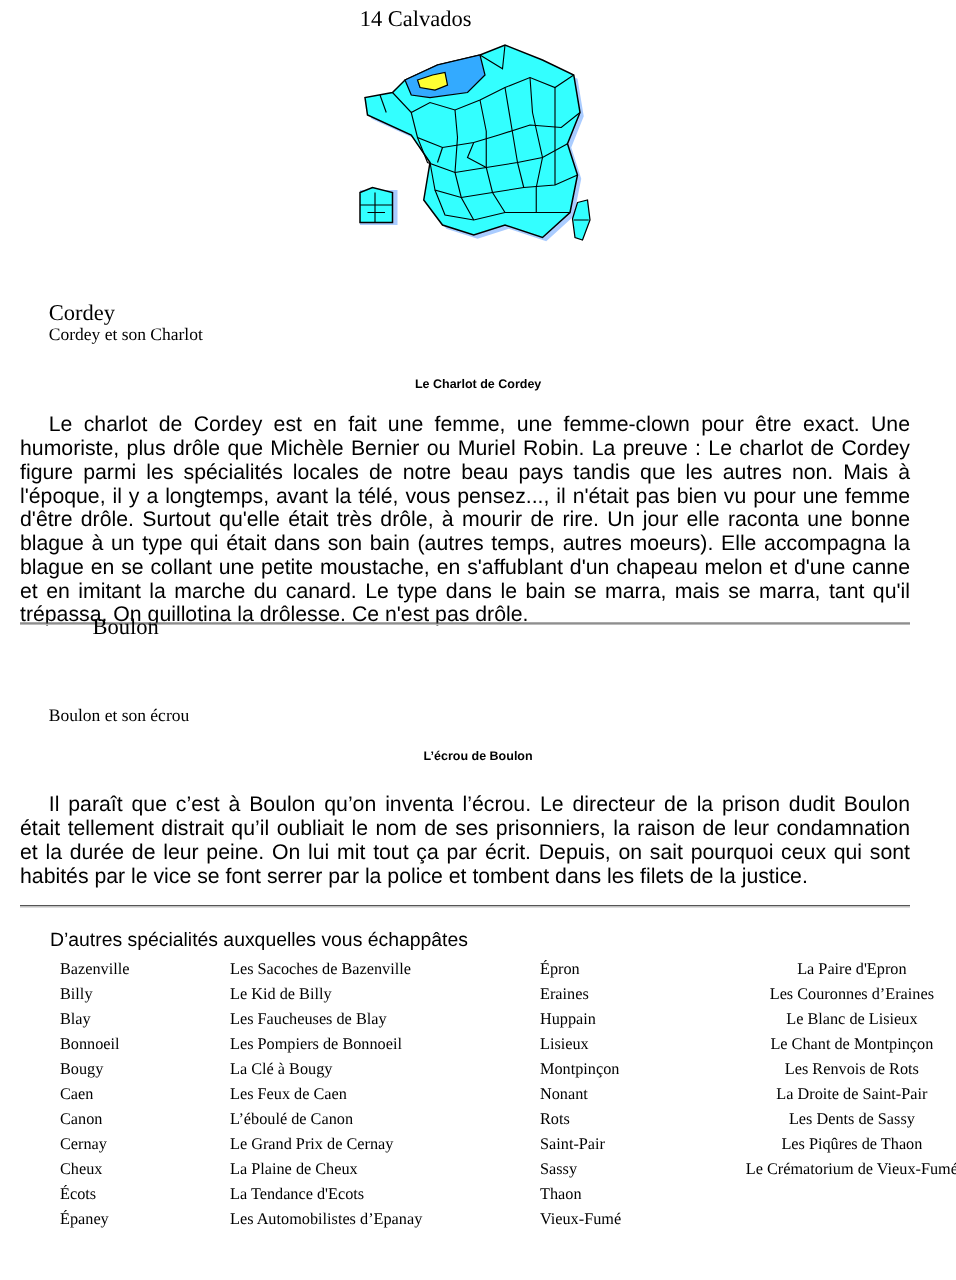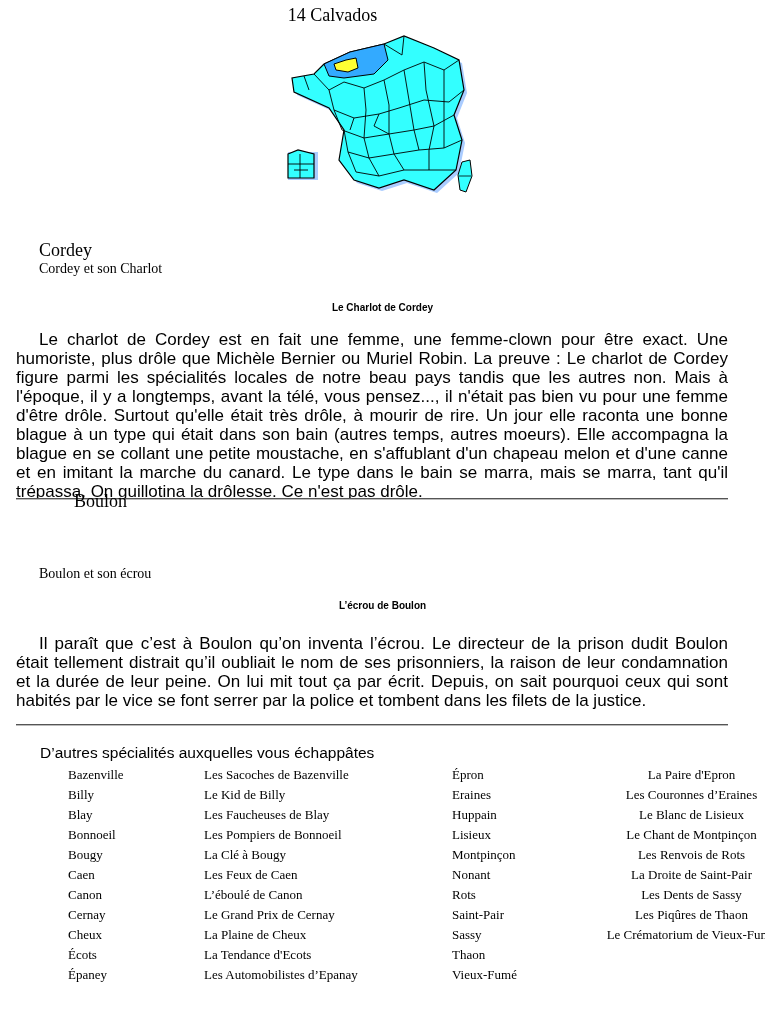--- a/index.html
+++ b/index.html
@@ -8,21 +8,21 @@
     .sans { font-family: "Liberation Sans", "DejaVu Sans", sans-serif; }
     .page-title { position: absolute; top: 5px; left: 0; width: 665px; text-align: center; font-size: 18px; }
     .map { position: absolute; top: 30px; left: 284px; width: 200px; height: 170px; }
     .section-title { position: absolute; left: 39px; font-size: 18px; }
     .section-sub { position: absolute; left: 39px; font-size: 14px; }
     .article-title { position: absolute; left: 0; width: 765px; text-align: center; font-size: 10px; font-weight: bold; }
     .article-body { position: absolute; left: 16px; width: 712px; font-size: 17px; line-height: 19px; text-align: justify; text-indent: 23px; }
     .divider { position: absolute; left: 16px; width: 712px; height: 0; border-top: 1px solid #555; border-bottom: 1px solid #bbb; }
     .others-title { position: absolute; left: 40px; top: 744px; font-size: 15.5px; }
     .spec-col { position: absolute; top: 765px; font-size: 13px; line-height: 20px; }
-    .spec-row { height: 20px; white-space: nowrap; margin-left: 20px; }
+    .spec-row { height: 20px; white-space: nowrap; }
   </style>
 </head>
 <body>
 
 <div class="page-title serif">14 Calvados</div>
 
 <div class="map" aria-label="Carte de France - département du Calvados">
   <svg width="200" height="170" viewBox="0 0 200 170">
 
     <path d="M66 22 L100 14 L120 6 L150 18 L175 30 L180 60 L170 85 L178 110 L172 140 L150 160 L120 150 L95 158 L70 150 L55 130 L60 100 L45 78 L10 62 L8 48 L30 44 L40 34 Z" fill="#aaccff" transform="translate(3,3)"></path>

